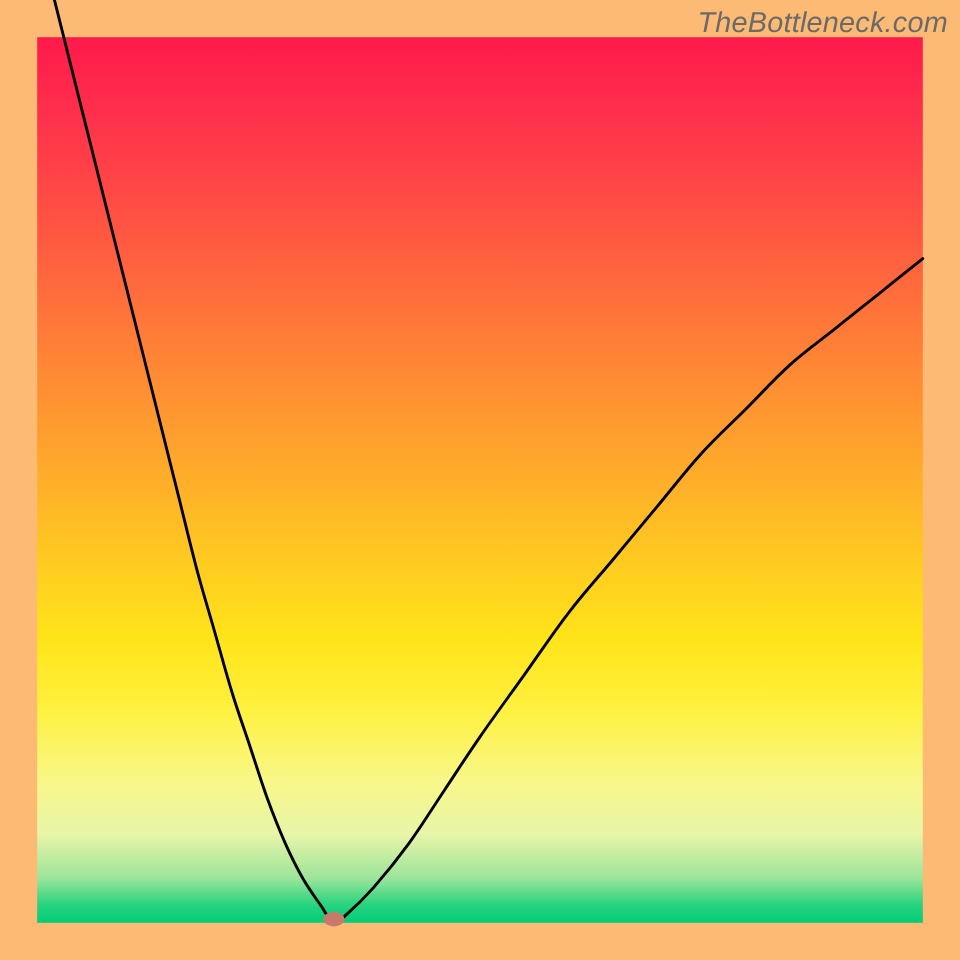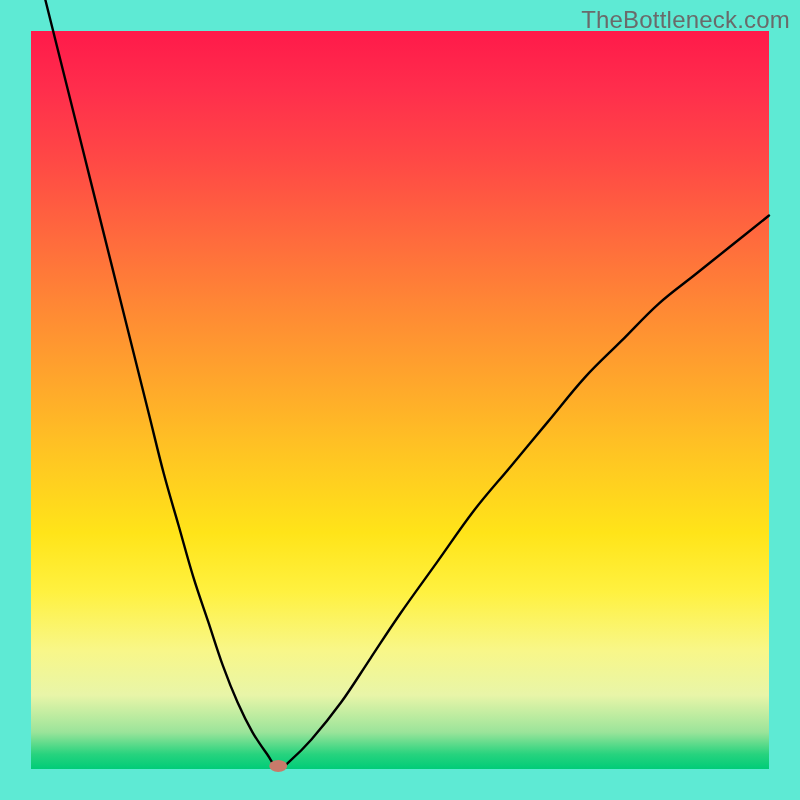--- a/index.html
+++ b/index.html
@@ -8,21 +8,22 @@
     width: 800px;
     height: 800px;
     overflow: hidden;
     background: #000;
     font-family: Arial, Helvetica, sans-serif;
   }
   .frame {
     position: relative;
     width: 800px;
     height: 800px;
-    background: #5eead4;
+    background: #fdba74;
+    font-style: italic;
   }
   .plot {
     position: absolute;
     left: 31px;
     top: 31px;
     width: 738px;
     height: 738px;
     
     background: linear-gradient(to bottom,
       #ff1a4a 0%,

